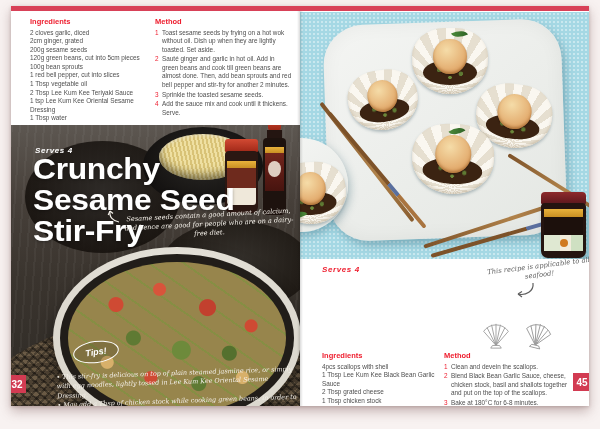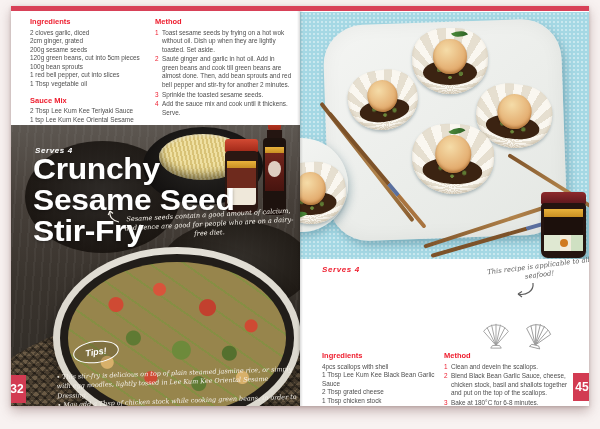--- a/index.html
+++ b/index.html
@@ -93,21 +93,21 @@
     #97854c;}
   .tips-badge{position:absolute;left:62px;top:216px;width:44px;height:20px;border:1.5px solid #fff;border-radius:50%;
     color:#fff;font-style:italic;font-weight:bold;font-size:9px;display:flex;align-items:center;justify-content:center;
     transform:rotate(-8deg);background:rgba(0,0,0,.15);}
   .tips-list{position:absolute;left:46px;top:244px;width:242px;margin:0;padding:0;list-style:none;
     color:#f3efe8;font-family:"DejaVu Serif",serif;font-style:italic;font-size:6.4px;line-height:9.4px;
     transform:rotate(-2deg);}
   .tips-list li::before{content:"• ";}
 
   
-  .page-badge{position:absolute;width:18px;height:28px;background:#d23b52;color:#fff;font-size:12px;font-weight:bold;
+  .page-badge{position:absolute;width:18px;height:18px;background:#d23b52;color:#fff;font-size:10px;font-weight:bold;
     display:flex;align-items:center;justify-content:center;z-index:10;}
   .badge-left{left:-3px;top:369px;}
   .badge-right{right:-2px;top:367px;}
 
   
   .photo-right{position:absolute;left:0;top:6px;width:289px;height:247px;overflow:hidden;
     background-color:#a5d8e4;
     background-image:radial-gradient(rgba(255,255,255,.4) .8px,transparent 1.1px);background-size:4px 4px;}
   .main-plate{position:absolute;left:26px;top:10px;width:238px;height:216px;border-radius:40px;
     background:linear-gradient(145deg,#f4f5f3,#e4e7e3);transform:rotate(-2deg);
@@ -171,21 +171,20 @@
           <h3 class="red-heading">Ingredients</h3>
           <ul class="body-list">
               <li>2 cloves garlic, diced</li>
               <li>2cm ginger, grated</li>
               <li>200g sesame seeds</li>
               <li>120g green beans, cut into 5cm pieces</li>
               <li>100g bean sprouts</li>
               <li>1 red bell pepper, cut into slices</li>
               <li>1 Tbsp vegetable oil</li>
             </ul>
-          <h3 class="red-heading sauce-heading">Sauce Mix</h3>
           <ul class="body-list">
               <li>2 Tbsp Lee Kum Kee Teriyaki Sauce</li>
               <li>1 tsp Lee Kum Kee Oriental Sesame Dressing</li>
               <li>1 Tbsp water</li>
             </ul>
         </div>
         <div class="col-method-left">
           <h3 class="red-heading">Method</h3>
           <ol class="method-list">
               <li class="method-step">

